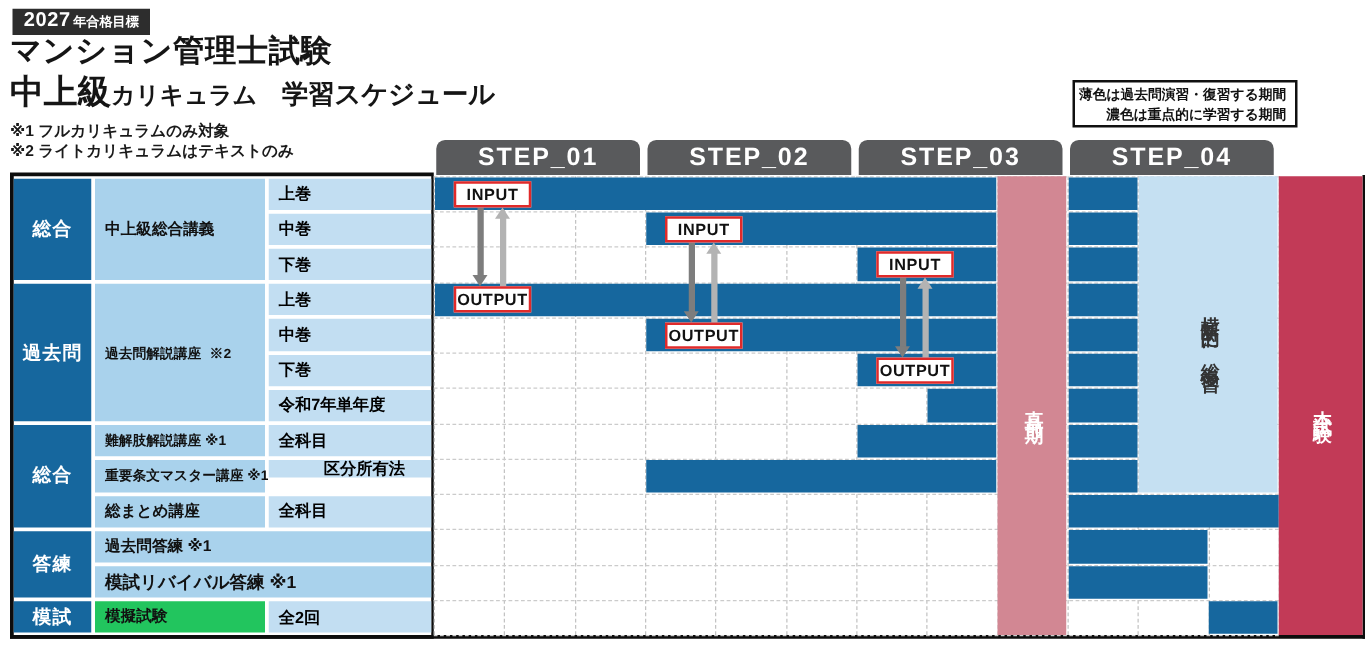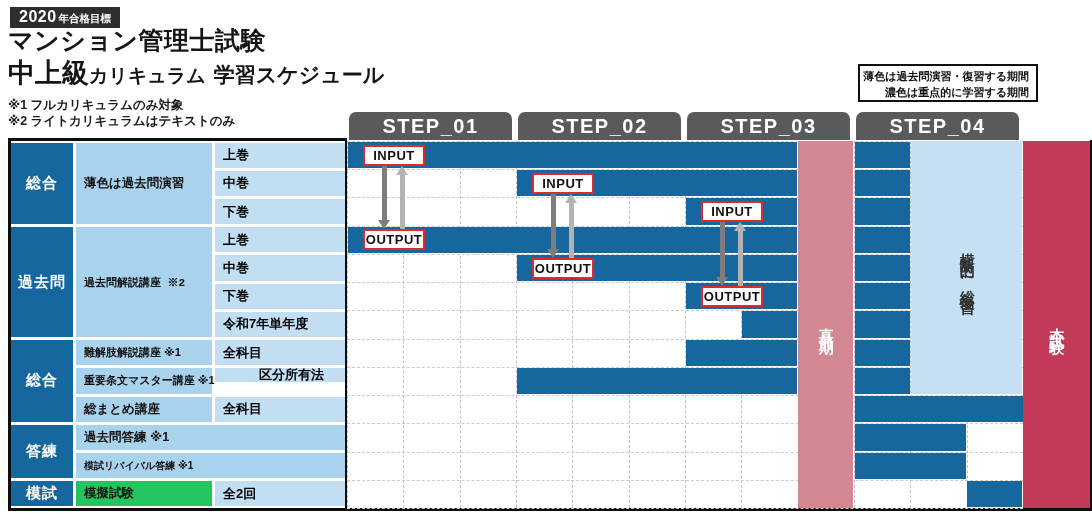--- a/index.html
+++ b/index.html
@@ -9,21 +9,21 @@
   }
   
   .badge{position:absolute;left:10px;top:7px;background:#2d2d2d;color:#fff;
     padding:1px 9px 2px 9px;display:flex;align-items:baseline;}
   .badge-year{font-size:16px;font-weight:bold;letter-spacing:0.5px;}
   .badge-suffix{font-size:10.5px;font-weight:bold;margin-left:2px;}
   .page-title{position:absolute;left:8px;top:24px;font-size:25px;font-weight:bold;letter-spacing:0.5px;color:#151515;}
   .page-subtitle{position:absolute;left:8px;top:55px;color:#151515;white-space:nowrap;}
   .sub-level{font-size:27px;font-weight:bold;}
   .sub-curriculum{font-size:19px;font-weight:bold;}
-  .sub-schedule{font-size:21px;font-weight:bold;margin-left:8px;}
+  .sub-schedule{font-size:21px;font-weight:bold;margin-left:20px;}
   .notes{position:absolute;left:8px;top:97px;font-size:12.5px;font-weight:bold;line-height:16px;color:#1a1a1a;}
   .legend-box{position:absolute;left:858px;top:64px;width:180px;height:38px;
     border:2px solid #101010;box-sizing:border-box;background:#fff;
     font-size:11px;font-weight:bold;text-align:right;padding:2px 7px 0 0;line-height:16px;color:#111;}
   
   .step-header{position:absolute;top:112px;height:28px;border-radius:7px 7px 0 0;
     display:flex;align-items:center;justify-content:center;color:#fff;
     font-size:20px;font-weight:bold;letter-spacing:1.5px;}
   
   .frame-black{position:absolute;left:8px;top:138px;width:339px;height:373px;background:#0d0d0d;}
@@ -48,21 +48,21 @@
   .arrow-shaft{position:absolute;width:5px;z-index:3;}
   .arrow-head{position:absolute;width:0;height:0;border-left:6.5px solid transparent;
     border-right:6.5px solid transparent;z-index:3;}
 </style>
 </head>
 <body>
 
 <div class="canvas">
 
   <div class="badge">
-    <span class="badge-year">2020</span>
+    <span class="badge-year">2027</span>
     <span class="badge-suffix">年合格目標</span>
   </div>
 
   <div class="page-title">マンション管理士試験</div>
 
   <div class="page-subtitle">
     <span class="sub-level">中上級</span><span class="sub-curriculum">カリキュラム</span><span class="sub-schedule">学習スケジュール</span>
   </div>
 
   <div class="notes">
@@ -110,27 +110,27 @@
       <div class="hline" style="left: 347px; width: 676px; top: 395.077px;"></div>
       <div class="hline" style="left: 347px; width: 676px; top: 423.308px;"></div>
       <div class="hline" style="left: 347px; width: 676px; top: 451.538px;"></div>
       <div class="hline" style="left: 347px; width: 676px; top: 479.769px;"></div>
       <div class="hline" style="left: 347px; width: 676px; top: 508px;"></div>
       <div class="cat-cell" style="left: 11px; width: 62px; top: 142.5px; height: 81.6923px; background: rgb(22, 103, 158);">総合</div>
       <div class="cat-cell" style="left: 11px; width: 62px; top: 227.192px; height: 109.923px; background: rgb(22, 103, 158);">過去問</div>
       <div class="cat-cell" style="left: 11px; width: 62px; top: 340.115px; height: 81.6923px; background: rgb(22, 103, 158);">総合</div>
       <div class="cat-cell" style="left: 11px; width: 62px; top: 424.808px; height: 53.4615px; background: rgb(22, 103, 158);">答練</div>
       <div class="cat-cell" style="left: 11px; width: 62px; top: 481.269px; height: 25.2308px; background: rgb(22, 103, 158);">模試</div>
-      <div class="course-cell" style="left: 76px; width: 136px; top: 142.5px; height: 81.6923px; background: rgb(169, 210, 236); font-size: 12.5px;">薄色は過去問演習</div>
+      <div class="course-cell" style="left: 76px; width: 136px; top: 142.5px; height: 81.6923px; background: rgb(169, 210, 236); font-size: 12.5px;">中上級総合講義</div>
       <div class="course-cell" style="left: 76px; width: 136px; top: 227.192px; height: 109.923px; background: rgb(169, 210, 236); font-size: 11px; font-family: Liberation Mono, monospace;">過去問解説講座 ※2</div>
       <div class="course-cell" style="left: 76px; width: 136px; top: 340.115px; height: 25.2308px; background: rgb(169, 210, 236); font-size: 11px;">難解肢解説講座 ※1</div>
       <div class="course-cell" style="left: 76px; width: 136px; top: 368.346px; height: 25.2308px; background: rgb(169, 210, 236); font-size: 11px;">重要条文マスター講座 ※1</div>
       <div class="course-cell" style="left: 76px; width: 136px; top: 396.577px; height: 25.2308px; background: rgb(169, 210, 236); font-size: 12.5px;">総まとめ講座</div>
       <div class="course-cell" style="left: 76px; width: 269px; top: 424.808px; height: 25.2308px; background: rgb(169, 210, 236); font-size: 12.5px;">過去問答練 ※1</div>
-      <div class="course-cell" style="left: 76px; width: 269px; top: 453.038px; height: 25.2308px; background: rgb(169, 210, 236); font-size: 10px;">模試リバイバル答練 ※1</div>
+      <div class="course-cell" style="left: 76px; width: 269px; top: 453.038px; height: 25.2308px; background: rgb(169, 210, 236); font-size: 14px;">模試リバイバル答練 ※1</div>
       <div class="course-cell" style="left: 76px; width: 136px; top: 481.269px; height: 25.2308px; background: #22c55e; font-size: 12.5px;">模擬試験</div>
       <div class="vol-cell" style="left: 215px; width: 130px; top: 142.5px; height: 25.2308px; background: rgb(194, 222, 242);">上巻</div>
       <div class="vol-cell" style="left: 215px; width: 130px; top: 170.731px; height: 25.2308px; background: rgb(194, 222, 242);">中巻</div>
       <div class="vol-cell" style="left: 215px; width: 130px; top: 198.962px; height: 25.2308px; background: rgb(194, 222, 242);">下巻</div>
       <div class="vol-cell" style="left: 215px; width: 130px; top: 227.192px; height: 25.2308px; background: rgb(194, 222, 242);">上巻</div>
       <div class="vol-cell" style="left: 215px; width: 130px; top: 255.423px; height: 25.2308px; background: rgb(194, 222, 242);">中巻</div>
       <div class="vol-cell" style="left: 215px; width: 130px; top: 283.654px; height: 25.2308px; background: rgb(194, 222, 242);">下巻</div>
       <div class="vol-cell" style="left: 215px; width: 130px; top: 311.885px; height: 25.2308px; background: rgb(194, 222, 242);">令和7年単年度</div>
       <div class="vol-cell" style="left: 215px; width: 130px; top: 340.115px; height: 25.2308px; background: rgb(194, 222, 242);">全科目</div>
       <div class="vol-cell" style="left: 215px; width: 130px; top: 368.346px; height: 14px; background: rgb(194, 222, 242); padding-left: 44px;">区分所有法</div>

